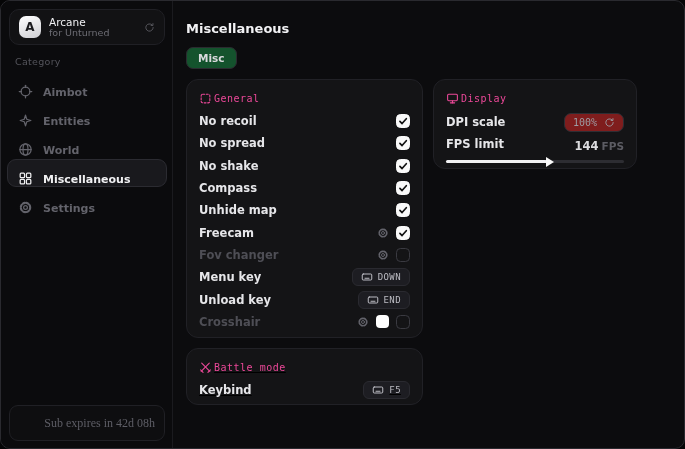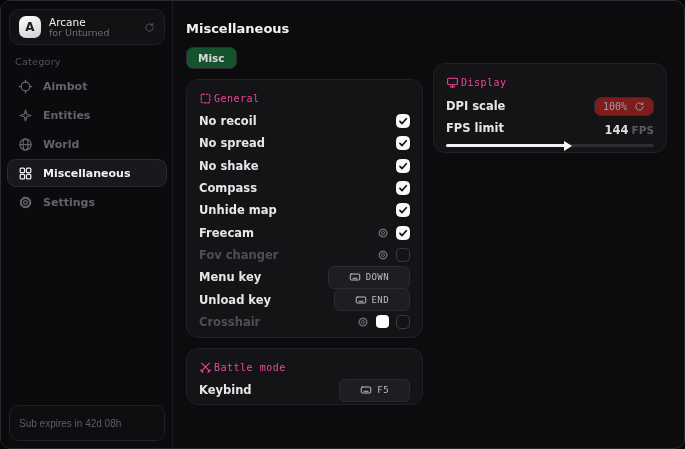--- a/index.html
+++ b/index.html
@@ -20,63 +20,63 @@
     color:#1b1b1e; font-weight:bold; font-size:12px; display:flex; align-items:center; justify-content:center;
     flex:0 0 auto;
   }
   .side-header .titles { flex:1; line-height:1.15; }
   .app-title { font-size:10.5px; font-weight:400; color:#f1f1f3; }
   .app-subtitle { font-size:9.5px; color:#6d6d74; }
   .icon-btn { background:none; border:none; color:#5c5c63; display:flex; align-items:center; cursor:pointer; padding:0; }
   .cat-label { position:absolute; left:14px; top:55px; font-size:9.5px; color:#54545b; letter-spacing:.3px; }
   .nav { position:absolute; left:6px; top:71px; width:160px; display:flex; flex-direction:column; gap:1px; }
   .nav-item {
-    height:28px; display:flex; align-items:center; gap:10px; padding:0 10px;
+    height:28px; display:flex; align-items:flex-end; gap:10px; padding:0 10px;
     border:1px solid transparent; border-radius:9px; color:#63636b; cursor:pointer;
   }
   .nav-item .nav-label { font-size:11px; font-weight:600; }
   .nav-item.active { background:#19191d; border-color:#2b2b31; color:#f0f0f2; }
   .nav-icon { width:15px; height:15px; flex:0 0 auto; }
   .side-footer {
     position:absolute; left:8px; bottom:7px; width:156px; height:36px;
     border:1px solid #202025; border-radius:9px; background:#0e0e10;
     padding:4px 9px; display:flex; flex-direction:column; justify-content:center; gap:2px;
   }
-  .sub-line { font-family:Liberation Sans, sans-serif; font-size:10px; color:#5e5e66; white-space:nowrap; }
+  .sub-line { font-family:Liberation Serif, serif; font-size:12px; color:#5e5e66; white-space:nowrap;text-align:right; }
   .sess-line { font-size:9px; font-weight:600; color:#8e8e95; white-space:nowrap; }
   
   .main { position:absolute; left:172px; top:0; width:513px; height:100%; }
   .page-title { position:absolute; left:13px; top:20px; font-size:13px; font-weight:700; color:#f2f2f4; }
   .tab {
     position:absolute; left:13px; top:46px; background:#14532d; border:1px solid #2b2b30; border-radius:7px;
     color:#d9d9dd; font-size:10.5px; font-weight:600; padding:4px 11px; cursor:pointer;
   }
   .card { position:absolute; background:#141416; border:1px solid #212126; border-radius:12px; padding:10px 12px; }
   .card-general { left:13px; top:78px; width:237px; height:259px; }
-  .card-battle  { left:13px; top:347px; width:237px; height:57px; }
-  .card-display { left:260px; top:62px; width:234px; height:90px; }
+  .card-battle  { left:13px; top:347px; width:237px; height:57px;text-decoration:underline; }
+  .card-display { left:260px; top:78px; width:204px; height:90px; }
   .card-header { display:flex; align-items:center; gap:2px; color:#ec4899; height:16px; margin-bottom:4px; }
   .card-header .hdr-text { font-family:"DejaVu Sans Mono","Liberation Mono",monospace; font-size:10px; letter-spacing:.5px; }
   .hdr-icon { width:13px; height:13px; }
   .row { height:22.3px; display:flex; align-items:center; justify-content:space-between; }
   .row-label { font-size:11.5px; font-weight:600; color:#e6e6e9; }
   .row.dimmed .row-label { color:#4e4e55; }
   .controls { display:flex; align-items:center; gap:7px; }
   .gear-icon { width:12px; height:12px; color:#63636b; cursor:pointer; }
   .checkbox {
     width:14px; height:14px; border-radius:4.5px; border:1.5px solid #3a3a41;
     display:flex; align-items:center; justify-content:center; cursor:pointer; background:transparent;
   }
   .checkbox .check { display:none; width:10px; height:10px; }
   .checkbox.checked { background:#fafafa; border-color:#fafafa; }
   .checkbox.checked .check { display:block; }
   .swatch { width:13px; height:13px; border-radius:4px; cursor:pointer; }
   .keybtn {
     display:flex; align-items:center; gap:5px; background:#1d1d22; border:1px solid #2a2a30; border-radius:6px;
-    height:23px; padding:0 20px; cursor:pointer; color:#bcbcc3;
+    height:18px; padding:0 8px; cursor:pointer; color:#bcbcc3;
   }
   .keybtn .key-text { font-family:"DejaVu Sans Mono","Liberation Mono",monospace; font-size:9px; letter-spacing:.4px; }
   .kbd-icon { width:12px; height:12px; }
   
   .drow { height:24px; display:flex; align-items:center; justify-content:space-between; }
   .dpi-box {
     display:flex; align-items:center; gap:7px; background:#7f1d1d; border:1px solid #2e2e34;
     border-radius:7px; height:19px; padding:0 8px; cursor:pointer; color:#9d9da4;
   }
   .dpi-box .dpi-val { font-family:"DejaVu Sans Mono","Liberation Mono",monospace; font-size:10px; }

